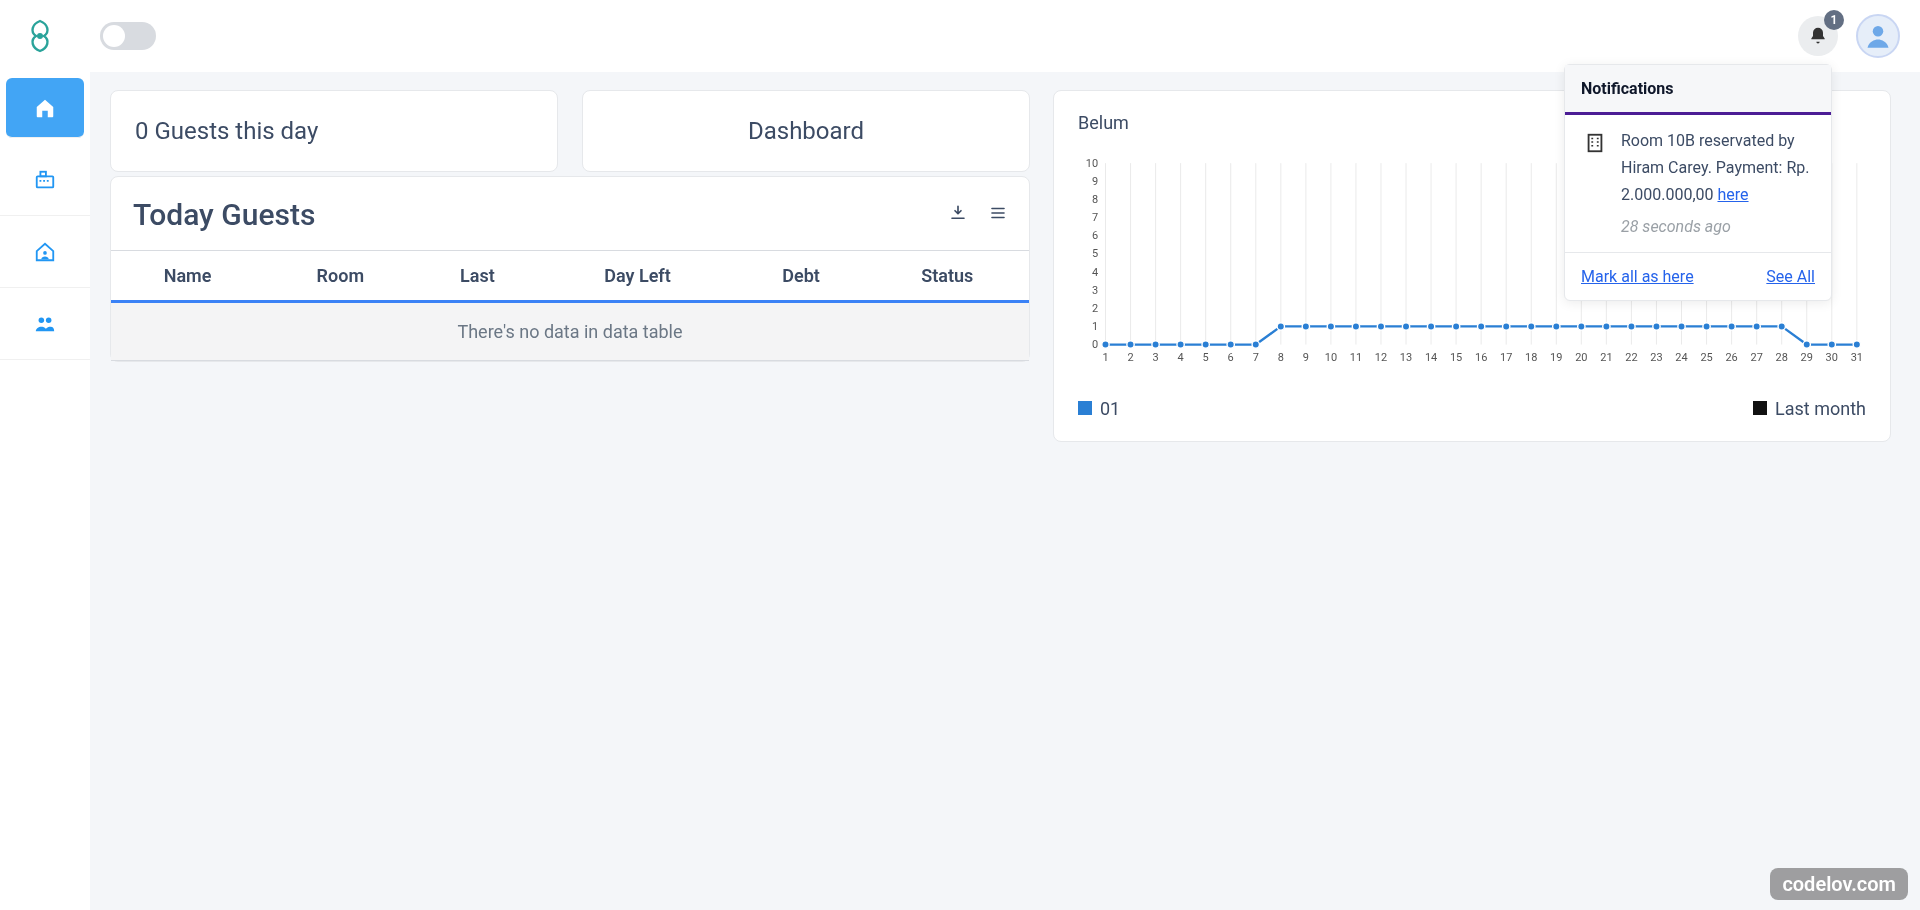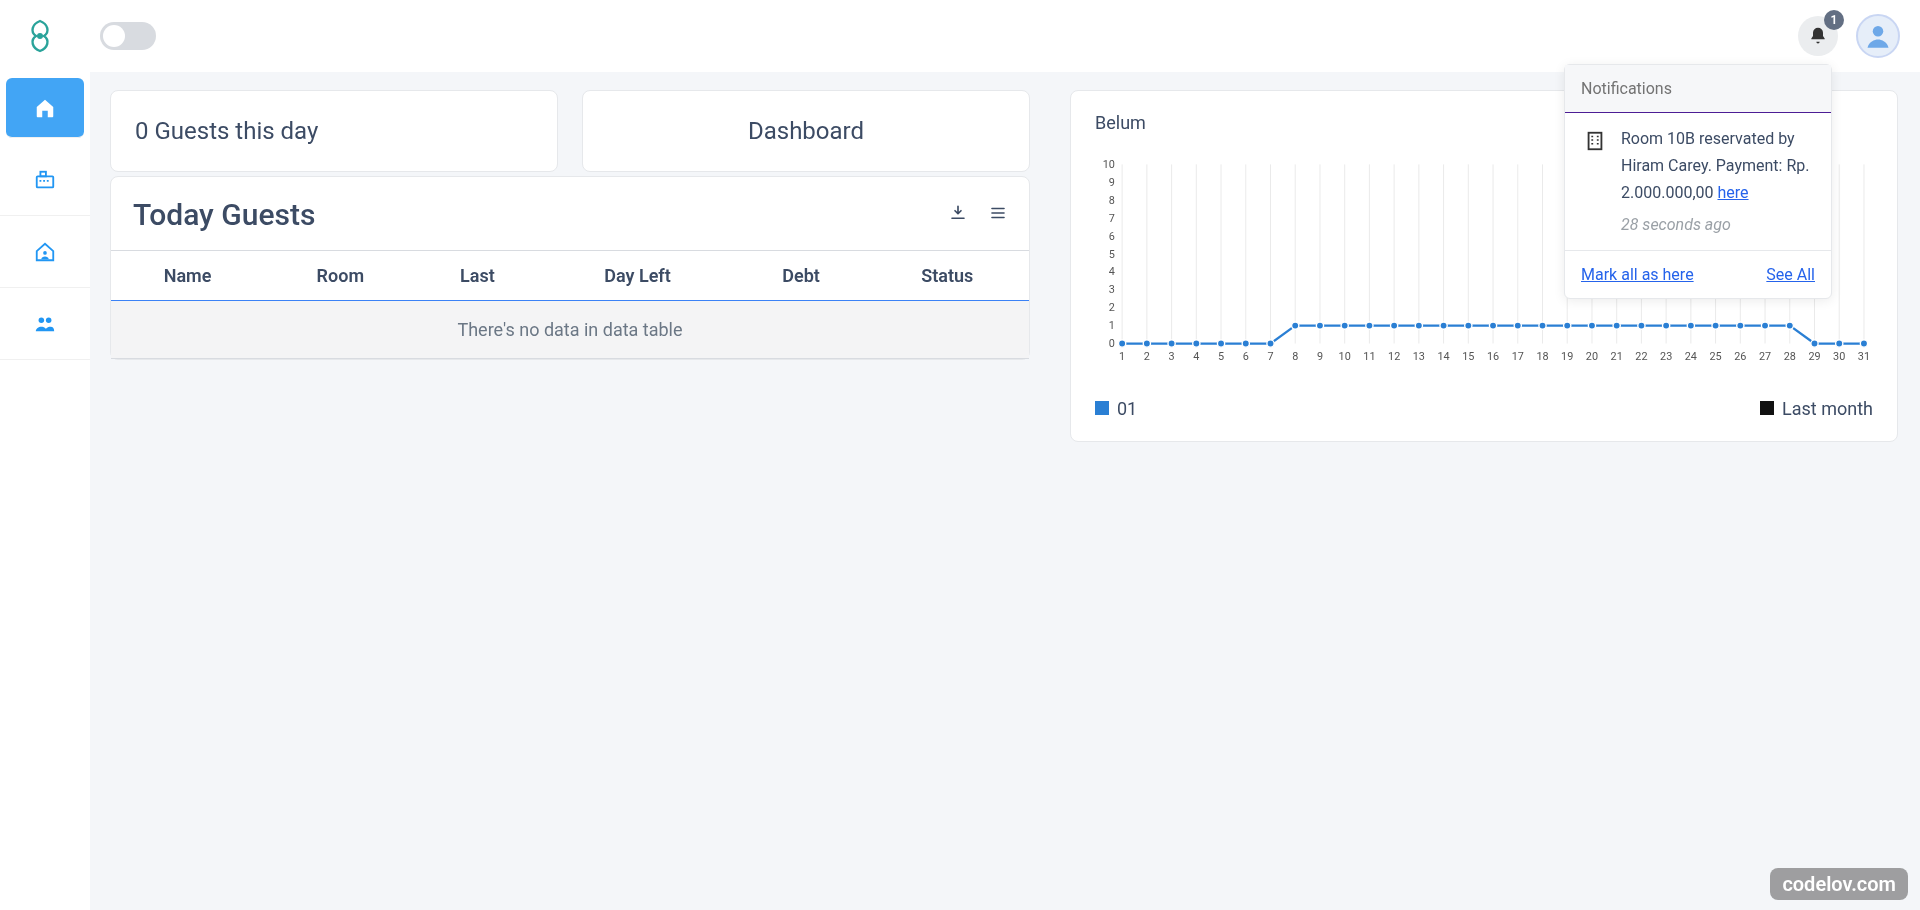--- a/index.html
+++ b/index.html
@@ -96,24 +96,24 @@
     color: #fff;
     border-radius: 6px;
     margin: 6px;
     width: 78px;
     height: 60px;
   }
   
   .main {
     position: absolute;
     left: 90px; top: 72px;
-    right: 2px;
+    right: 9px;
     padding: 18px 20px;
     display: flex;
-    gap: 40px;
+    gap: 23px;
     align-items: flex-start;
   }
   .left-col { flex: 0 0 920px; display:flex; flex-direction:column; }
   .right-col { flex: 1; }
   .top-cards { display: flex; gap: 24px; }
   .card {
     background: #fff;
     border: 1px solid #e6e8eb;
     border-radius: 8px;
   }
@@ -140,21 +140,21 @@
   }
   .card-actions { display:flex; gap: 22px; color:#3c4b64; }
   .icon-btn { cursor: pointer; }
   table.tg { width: 100%; border-collapse: collapse; }
   .tg th {
     text-align: center;
     font-size: 18px;
     color: #3c4b64;
     font-weight: 600;
     padding: 14px 8px;
-    border-bottom: 1px solid #3b82f6;
+    border-bottom: 3px solid #3b82f6;
     border-top: 1px solid #d8dbe0;
   }
   .tg td.empty {
     text-align: center;
     color: #6b7785;
     font-size: 18px;
     padding: 18px;
     background: #f4f4f5;
     border-bottom: 1px solid #d8dbe0;
   }
@@ -182,24 +182,24 @@
     width: 268px;
     background: #fff;
     border: 1px solid #e6e8eb;
     border-radius: 6px;
     box-shadow: 0 2px 12px rgba(0,0,0,0.08);
     z-index: 100;
     font-size: 16px;
   }
   .notif-header {
     padding: 14px 16px;
-    color: #737373;
-    font-weight: 400;
+    color: #0f172a;
+    font-weight: 700;
     background: #f6f7f9;
-    border-bottom: 1px solid #4c1d95;
+    border-bottom: 3px solid #4c1d95;
   }
   .notif-body {
     padding: 12px 16px;
     display: flex;
     gap: 12px;
     align-items: flex-start;
   }
   .notif-icon {
     width: 28px; height: 28px;
     display:flex; align-items:center; justify-content:center;

